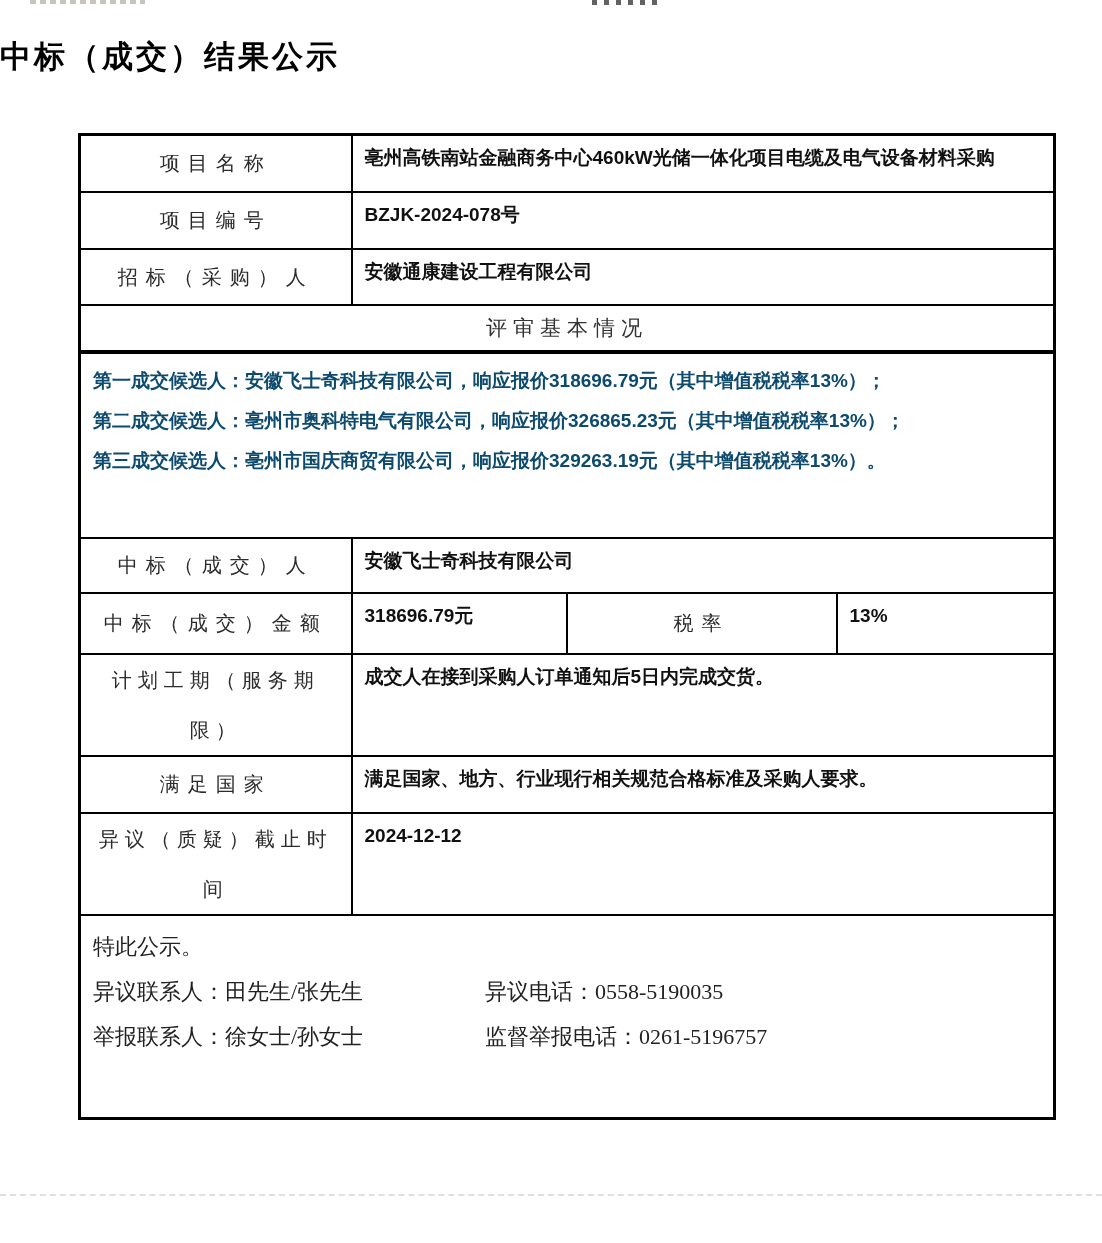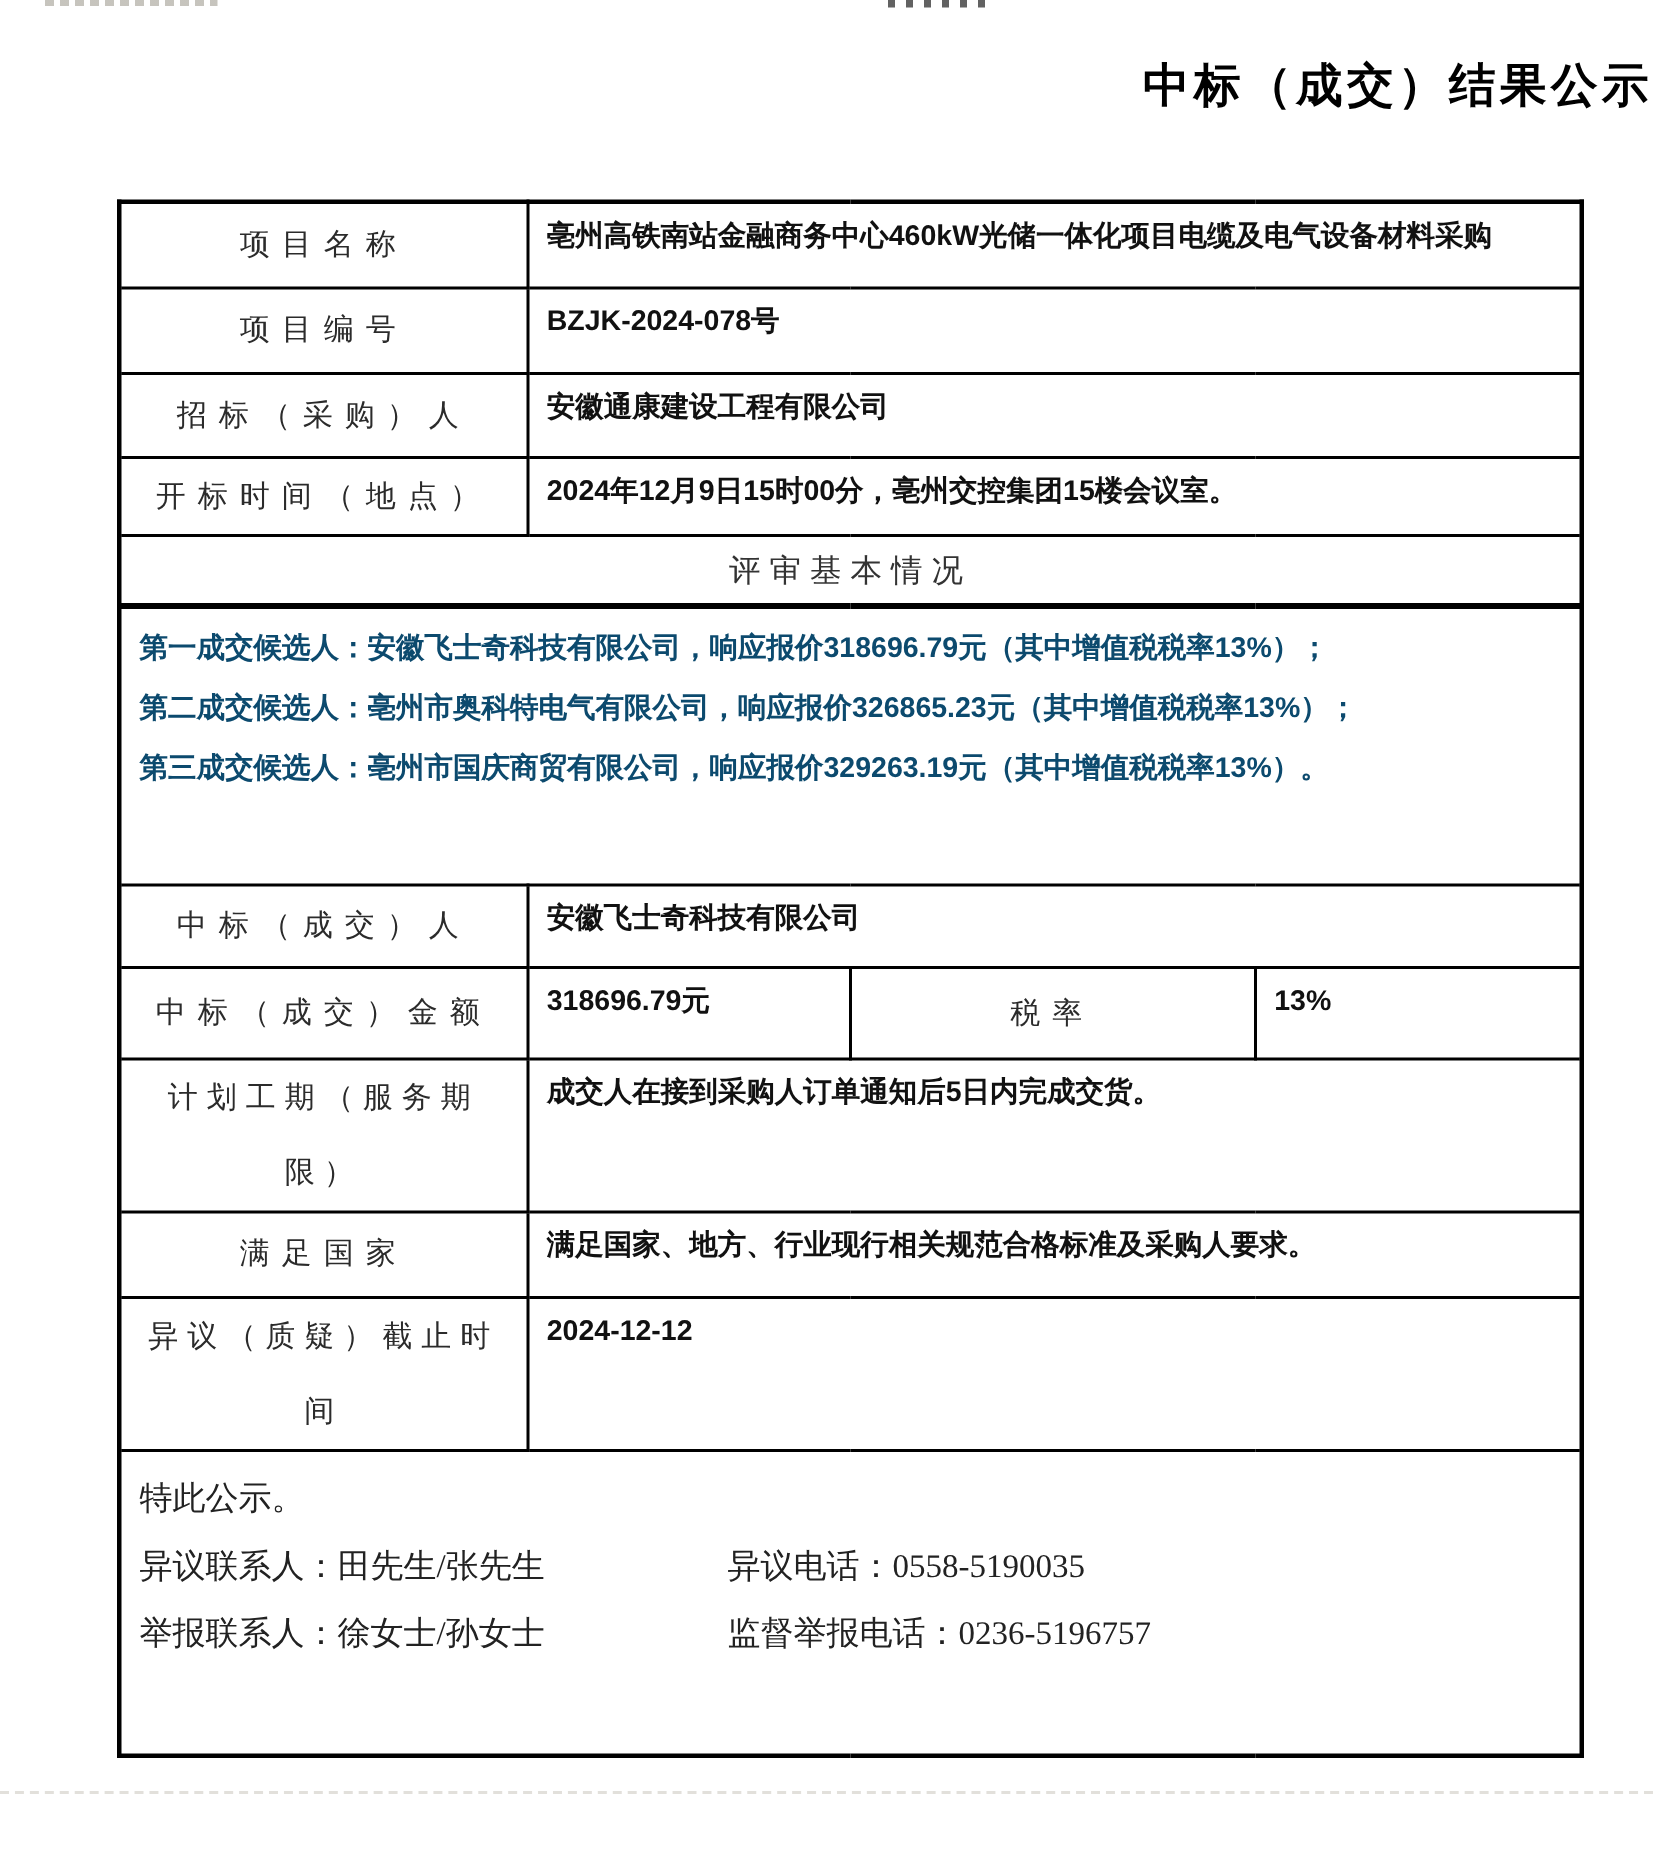--- a/index.html
+++ b/index.html
@@ -28,21 +28,21 @@
     top: 0; left: 592px;
     width: 72px; height: 5px;
     background: repeating-linear-gradient(90deg, rgba(45,45,45,0.75) 0 5px, transparent 5px 12px);
   }
 
   .doc-title {
     position: absolute;
     top: 36px;
     left: 0;
     width: 1102px;
-    text-align: right;
+    text-align: left;
     font-family: "Liberation Serif", serif;
     font-weight: bold;
     font-size: 31px;
     letter-spacing: 3px;
     color: #000;
     margin: 0;
   }
 
   table.doc-table {
     position: absolute;
@@ -158,24 +158,20 @@
     </tr>
     <tr>
       <td class="label-cell" style="height:57px">项目编号</td>
       <td class="value-cell" colspan="3">BZJK-2024-078号</td>
     </tr>
     <tr>
       <td class="label-cell" style="height:56px">招标（采购）人</td>
       <td class="value-cell" colspan="3">安徽通康建设工程有限公司</td>
     </tr>
     <tr>
-      <td class="label-cell" style="height:50px">开标时间（地点）</td>
-      <td class="value-cell" colspan="3">2024年12月9日15时00分，亳州交控集团15楼会议室。</td>
-    </tr>
-    <tr>
       <td class="review-header-cell" colspan="4" style="height:47px">评审基本情况</td>
     </tr>
     <tr>
       <td class="candidates-cell" colspan="4" style="height:186px">
         <div>第一成交候选人：安徽飞士奇科技有限公司，响应报价318696.79元（其中增值税税率13%）；</div>
         <div>第二成交候选人：亳州市奥科特电气有限公司，响应报价326865.23元（其中增值税税率13%）；</div>
         <div>第三成交候选人：亳州市国庆商贸有限公司，响应报价329263.19元（其中增值税税率13%）。</div>
       </td>
     </tr>
     <tr>
@@ -200,20 +196,20 @@
       <td class="label-cell tight" style="height:99px">异议（质疑）截止时间</td>
       <td class="value-cell" colspan="3">2024-12-12</td>
     </tr>
     <tr>
       <td class="footer-cell" colspan="4" style="height:204px">
         <div class="footer-line">特此公示。</div>
         <div class="footer-line">
           <span class="footer-part1"><span>异议联系人：</span><span>田先生/张先生</span></span><span><span>异议电话：</span><span>0558-5190035</span></span>
         </div>
         <div class="footer-line">
-          <span class="footer-part1"><span>举报联系人：</span><span>徐女士/孙女士</span></span><span><span>监督举报电话：</span><span>0236-5196757</span></span>
+          <span class="footer-part1"><span>举报联系人：</span><span>徐女士/孙女士</span></span><span><span>监督举报电话：</span><span>0261-5196757</span></span>
         </div>
       </td>
     </tr>
   </tbody>
 </table>
 
 <div class="page-break-line"></div>
 
 </body></html>

